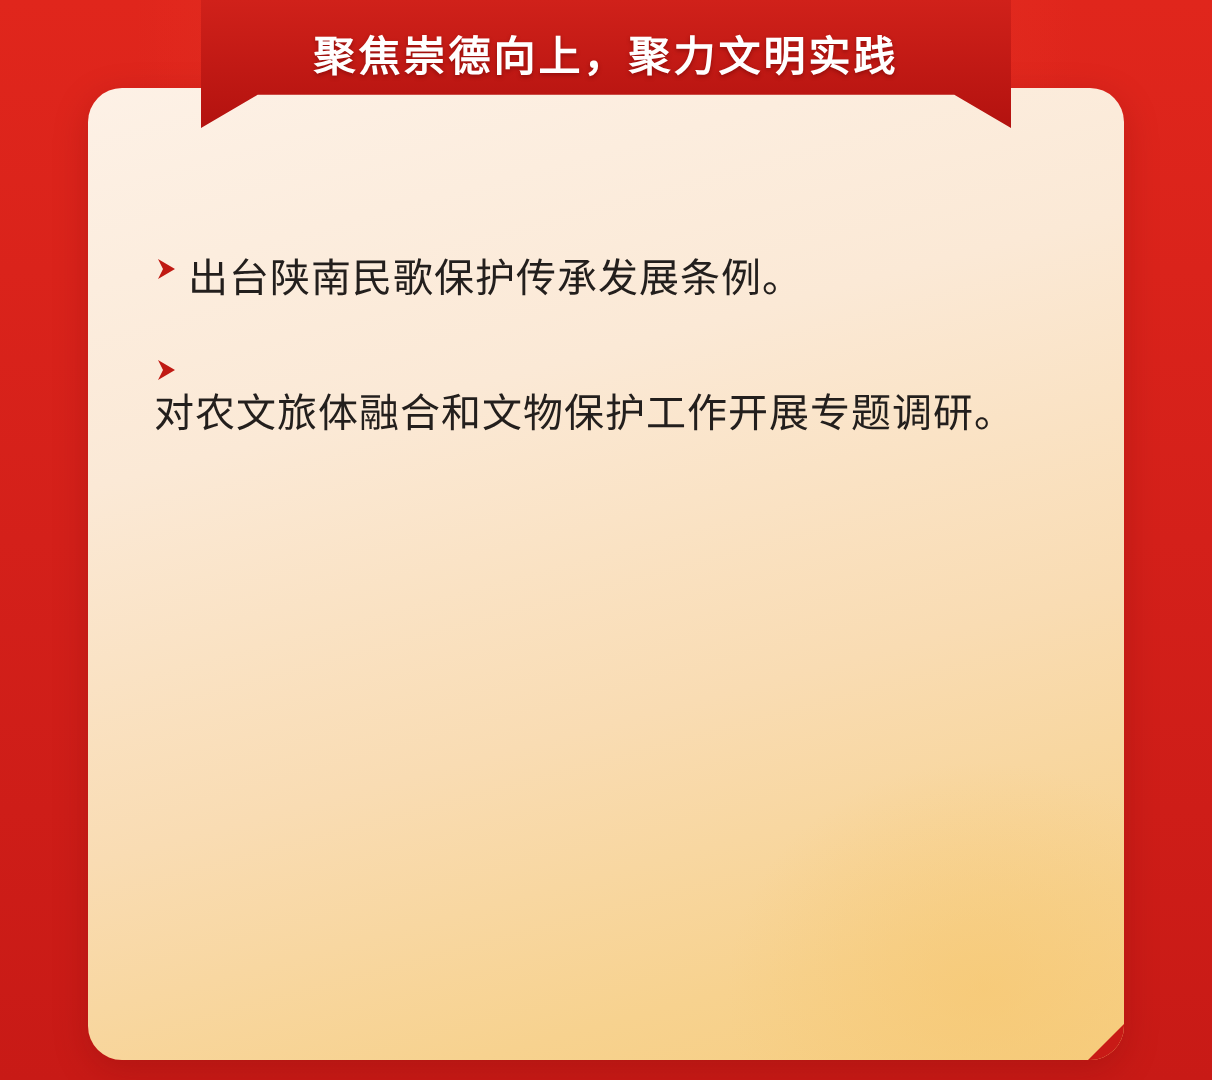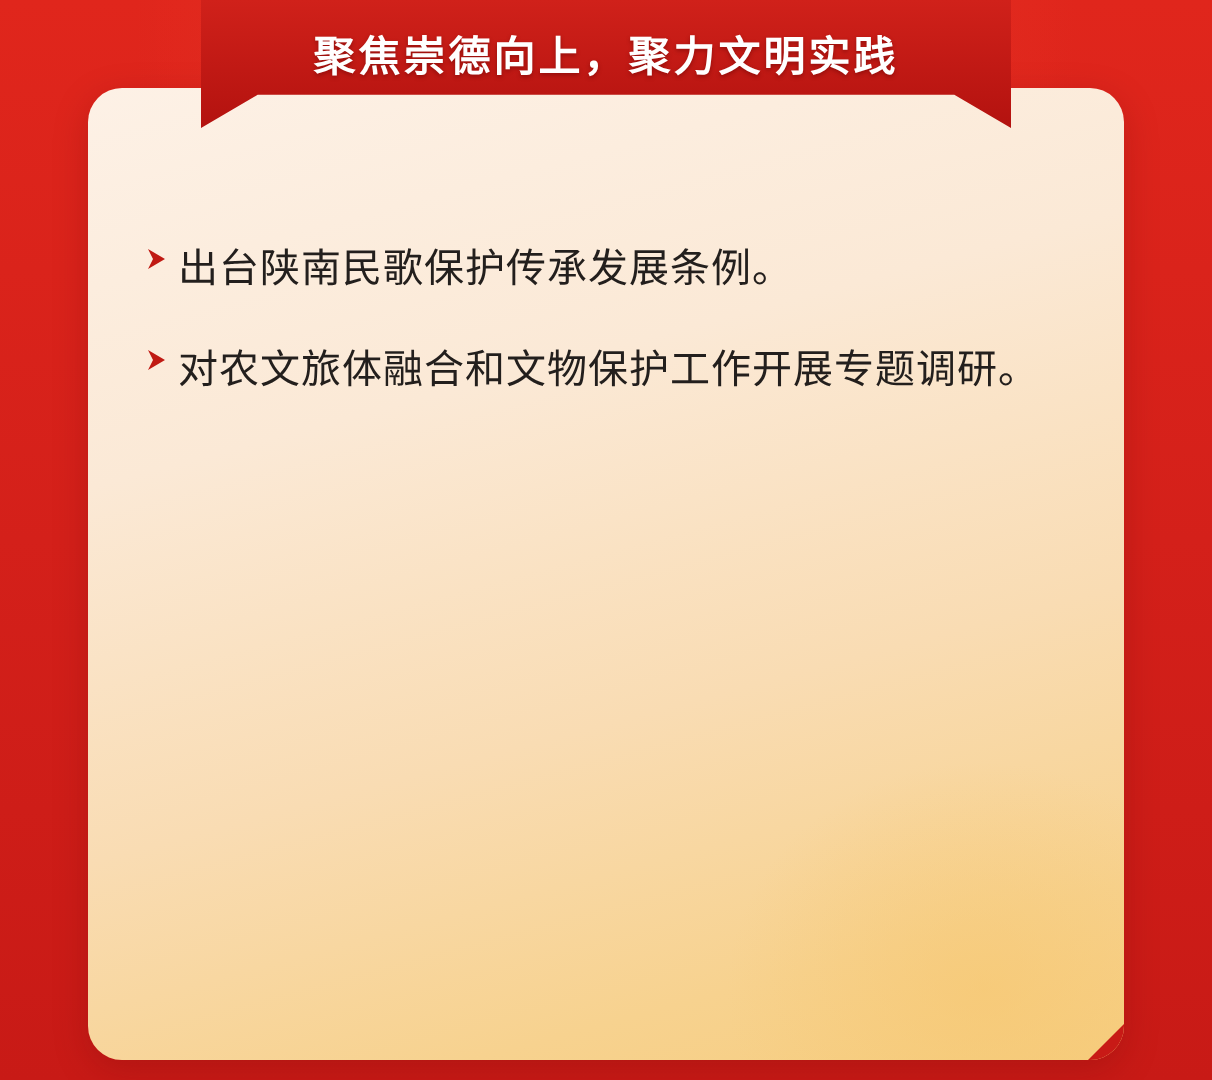--- a/index.html
+++ b/index.html
@@ -96,30 +96,31 @@
   }
 
   .card-inner {
     position: relative;
     padding: 150px 60px 40px 56px;
     z-index: 2;
   }
 
   .bullet-list {
     list-style: none;
-    margin: 0;
+    margin: 10px;
     padding: 0;
   }
   .bullet-item {
     display: flex;
     align-items: flex-start;
     margin-bottom: 40px;
   }
   .bullet-item:last-child {
     margin-bottom: 0;
+    flex-direction: column;
   }
   .bullet-marker {
     flex: 0 0 auto;
     width: 34px;
     margin-top: 8px;
     color: #c01a13;
     font-size: 30px;
     line-height: 1;
   }
   .bullet-marker svg {

